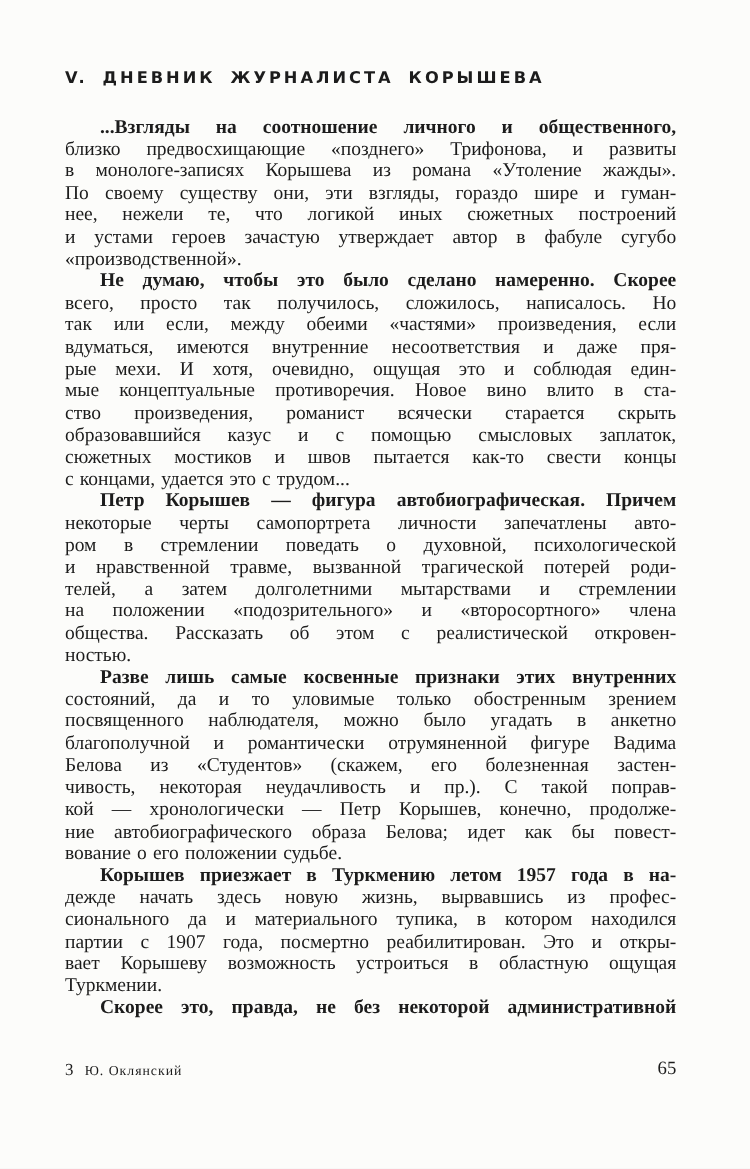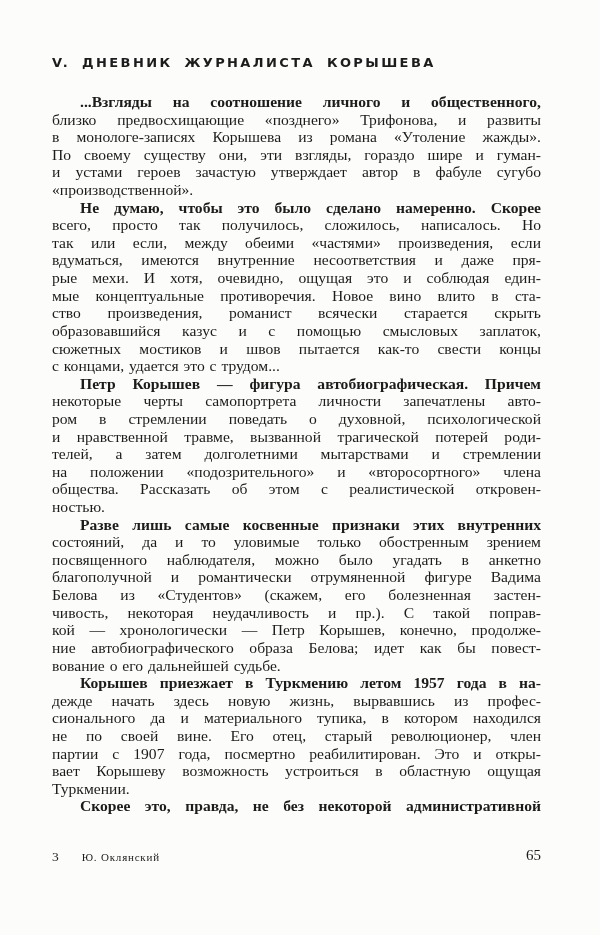--- a/index.html
+++ b/index.html
@@ -74,21 +74,21 @@
     top: 0;
     white-space: nowrap;
   }
   .signature .sig-num {
     font-size: 13.5px;
     font-family: "Liberation Serif", serif;
   }
   .signature .sig-author {
     font-size: 11px;
     letter-spacing: 0.8px;
-    margin-left: 19px;
+    margin-left: 5px;
   }
   .page-number {
     position: absolute;
     left: 0;
     top: 0;
     width: 100%;
     text-align: right;
     font-size: 15px;
   }
 </style>
@@ -98,20 +98,21 @@
 <div class="page" style="--paper: #fcfcfa; --ink: #1c1c1c;">
 
   <div class="chapter-title">V. ДНЕВНИК ЖУРНАЛИСТА КОРЫШЕВА</div>
 
   <div class="text-block">
       <div class="paragraph">
         <div class="line indent">...Взгляды на соотношение личного и общественного,</div>
         <div class="line">близко предвосхищающие «позднего» Трифонова, и развиты</div>
         <div class="line">в монологе-записях Корышева из романа «Утоление жажды».</div>
         <div class="line">По своему существу они, эти взгляды, гораздо шире и гуман-</div>
+        <div class="line">нее, нежели те, что логикой иных сюжетных построений</div>
         <div class="line">и устами героев зачастую утверждает автор в фабуле сугубо</div>
         <div class="line final">«производственной».</div>
       </div>
       <div class="paragraph">
         <div class="line indent">Не думаю, чтобы это было сделано намеренно. Скорее</div>
         <div class="line">всего, просто так получилось, сложилось, написалось. Но</div>
         <div class="line">так или если, между обеими «частями» произведения, если</div>
         <div class="line">вдуматься, имеются внутренние несоответствия и даже пря-</div>
         <div class="line">рые мехи. И хотя, очевидно, ощущая это и соблюдая един-</div>
         <div class="line">мые концептуальные противоречия. Новое вино влито в ста-</div>
@@ -132,27 +133,26 @@
       </div>
       <div class="paragraph">
         <div class="line indent">Разве лишь самые косвенные признаки этих внутренних</div>
         <div class="line">состояний, да и то уловимые только обостренным зрением</div>
         <div class="line">посвященного наблюдателя, можно было угадать в анкетно</div>
         <div class="line">благополучной и романтически отрумяненной фигуре Вадима</div>
         <div class="line">Белова из «Студентов» (скажем, его болезненная застен-</div>
         <div class="line">чивость, некоторая неудачливость и пр.). С такой поправ-</div>
         <div class="line">кой — хронологически — Петр Корышев, конечно, продолже-</div>
         <div class="line">ние автобиографического образа Белова; идет как бы повест-</div>
-        <div class="line final">вование о его дальнейшей судьбе.</div>
+        <div class="line final">вование о его положении судьбе.</div>
       </div>
       <div class="paragraph">
         <div class="line indent">Корышев приезжает в Туркмению летом 1957 года в на-</div>
         <div class="line">дежде начать здесь новую жизнь, вырвавшись из профес-</div>
         <div class="line">сионального да и материального тупика, в котором находился</div>
-        <div class="line">не по своей вине. Его отец, старый революционер, член</div>
         <div class="line">партии с 1907 года, посмертно реабилитирован. Это и откры-</div>
         <div class="line">вает Корышеву возможность устроиться в областную ощущая</div>
         <div class="line final">Туркмении.</div>
       </div>
       <div class="paragraph">
         <div class="line indent">Скорее это, правда, не без некоторой административной</div>
       </div>
     </div>
 
   <div class="footer">

